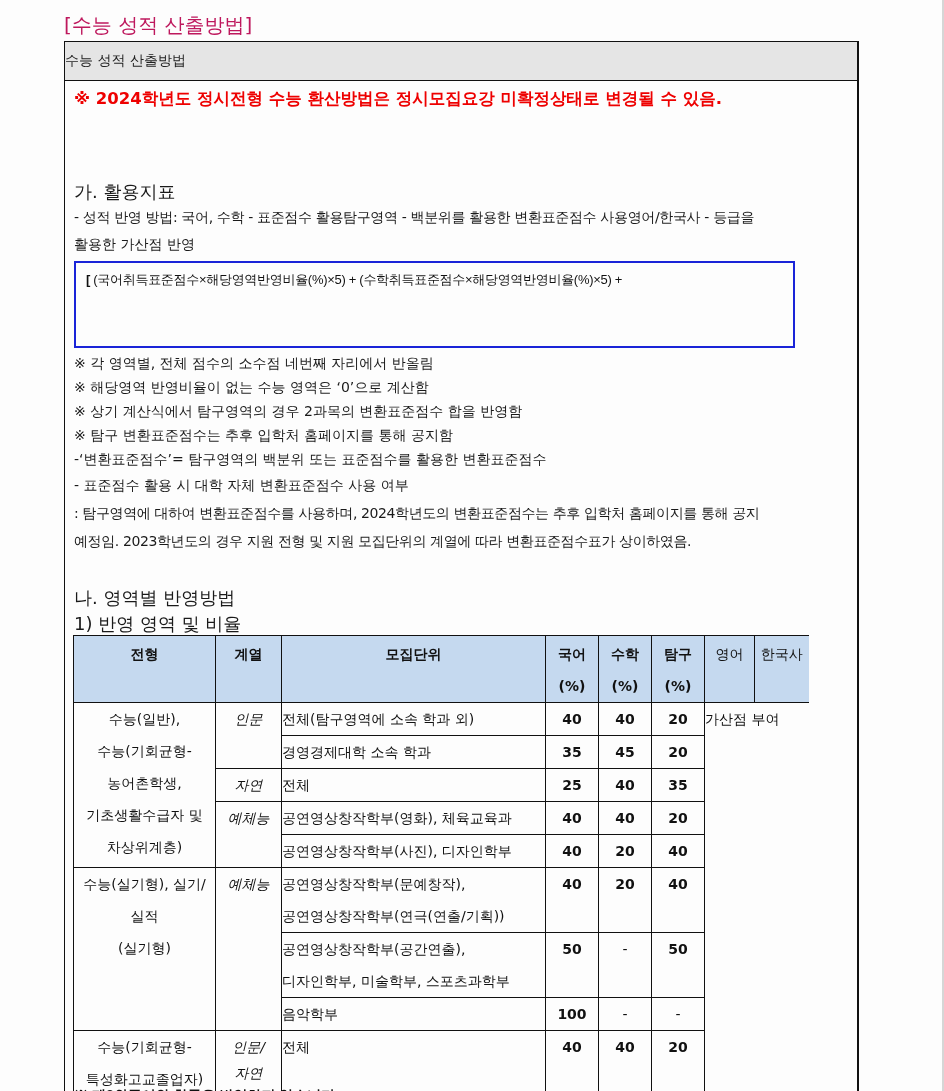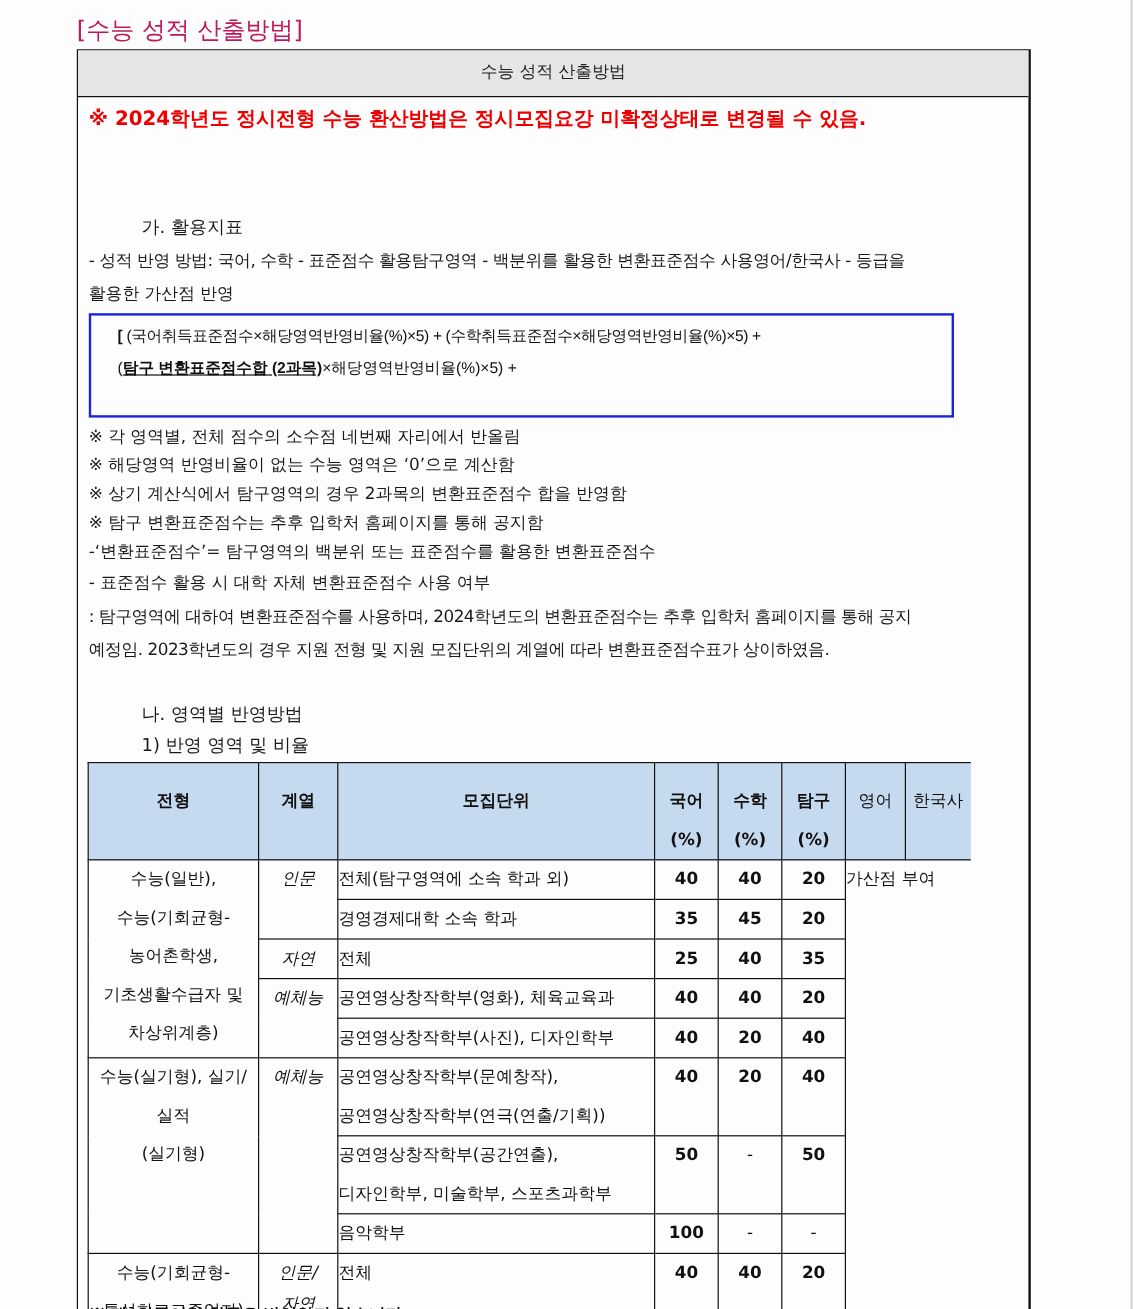--- a/index.html
+++ b/index.html
@@ -17,51 +17,51 @@
     position: absolute; left: 64px; top: 12px;
     font-size: 20px; font-weight: normal; color: #be185d; letter-spacing: 0px;
   }
   .box {
     position: absolute; left: 64px; top: 41px; width: 795px; height: 1060px;
     border: 1px solid #111; border-right: 2px solid #111; box-sizing: border-box;
     background: #fdfdfd;
   }
   .box-header {
     height: 38px; background: #e5e5e5; border-bottom: 1px solid #111;
-    text-align: center; line-height: 36px; font-size: 14px; color: #222;
+    text-align: left; line-height: 36px; font-size: 14px; color: #222;
   }
   .content { position: relative; padding: 0 8px; }
   .warn {
     position: absolute; left: 9px; top: 7px;
     color: #ee0000; font-weight: bold; font-size: 16.5px; white-space: nowrap;
   }
   .t {
     position: absolute; left: 9px; font-size: 14px; white-space: nowrap; color: #1a1a1a;
   }
-  .sec { font-size: 15px; margin-left: 44px; }
+  .sec { font-size: 18px; }
   .formula-box {
     position: absolute; left: 9px; top: 180px; width: 721px; height: 87px;
     border: 2px solid #1a24d8; box-sizing: border-box;
     font-family: "Liberation Sans", sans-serif; font-size: 13px; color: #111;
   }
-  .formula-box .fl { position: absolute; left: 22px; white-space: nowrap; }
+  .formula-box .fl { position: absolute; left: 10px; white-space: nowrap; }
   .formula-box b { font-weight: bold; }
   .formula-box u { text-decoration: underline; }
 
   table.ratio {
     position: absolute; left: 8px; top: 554px;
     border-collapse: collapse; table-layout: fixed;
     font-size: 14px; color: #111;
   }
   table.ratio th, table.ratio td {
     border: 1.5px solid #111; padding: 0; vertical-align: top;
   }
   table.ratio th {
     background: #c5d9ef; font-weight: bold; text-align: center; height: 61px;
-    line-height: 32px; padding-top: 16px;
+    line-height: 32px; padding-top: 2px;
   }
   table.ratio td { line-height: 32px; height: 32px; }
   td.c { text-align: center; font-style: italic; }
   td.num { text-align: center; font-weight: bold; }
   td.unit { text-align: left; padding-left: 2px; }
   td.type { text-align: center; }
   td.extra { border-right: none; border-bottom: 1.5px solid #111; padding-left: 8px; }
   th.last, td.last { border-right: none !important; }
   .footnote {
     position: absolute; left: 9px; top: 1006px; font-weight: bold; font-size: 14px;
@@ -80,23 +80,20 @@
   <div class="content">
     <div class="warn">※ 2024학년도 정시전형 수능 환산방법은 정시모집요강 미확정상태로 변경될 수 있음.</div>
 
     <div class="t sec" style="top:99px">가. 활용지표</div>
     <div class="t" style="top:128px; letter-spacing:-0.35px">- 성적 반영 방법: 국어, 수학 - 표준점수 활용탐구영역 - 백분위를 활용한 변환표준점수 사용영어/한국사 - 등급을</div>
     <div class="t" style="top:155px">활용한 가산점 반영</div>
 
     <div class="formula-box">
       <div class="fl" style="top:8px; letter-spacing:-0.3px">
         <b>[</b> <span>(국어취득표준점수×해당영역반영비율(%)×5) + (수학취득표준점수×해당영역반영비율(%)×5) +</span>
-      </div>
-      <div class="fl" style="top:35px">
-        <span>(</span><u><b>탐구 변환표준점수합 (2과목)</b></u><span>×해당영역반영비율(%)×5) +</span>
       </div>
     </div>
 
     <div class="t" style="top:274px">※ 각 영역별, 전체 점수의 소수점 네번째 자리에서 반올림</div>
     <div class="t" style="top:298px">※ 해당영역 반영비율이 없는 수능 영역은 ‘0’으로 계산함</div>
     <div class="t" style="top:322px">※ 상기 계산식에서 탐구영역의 경우 2과목의 변환표준점수 합을 반영함</div>
     <div class="t" style="top:346px">※ 탐구 변환표준점수는 추후 입학처 홈페이지를 통해 공지함</div>
     <div class="t" style="top:370px">-‘변환표준점수’= 탐구영역의 백분위 또는 표준점수를 활용한 변환표준점수</div>
     <div class="t" style="top:396px">- 표준점수 활용 시 대학 자체 변환표준점수 사용 여부</div>
     <div class="t" style="top:424px; letter-spacing:-0.4px">: 탐구영역에 대하여 변환표준점수를 사용하며, 2024학년도의 변환표준점수는 추후 입학처 홈페이지를 통해 공지</div>

